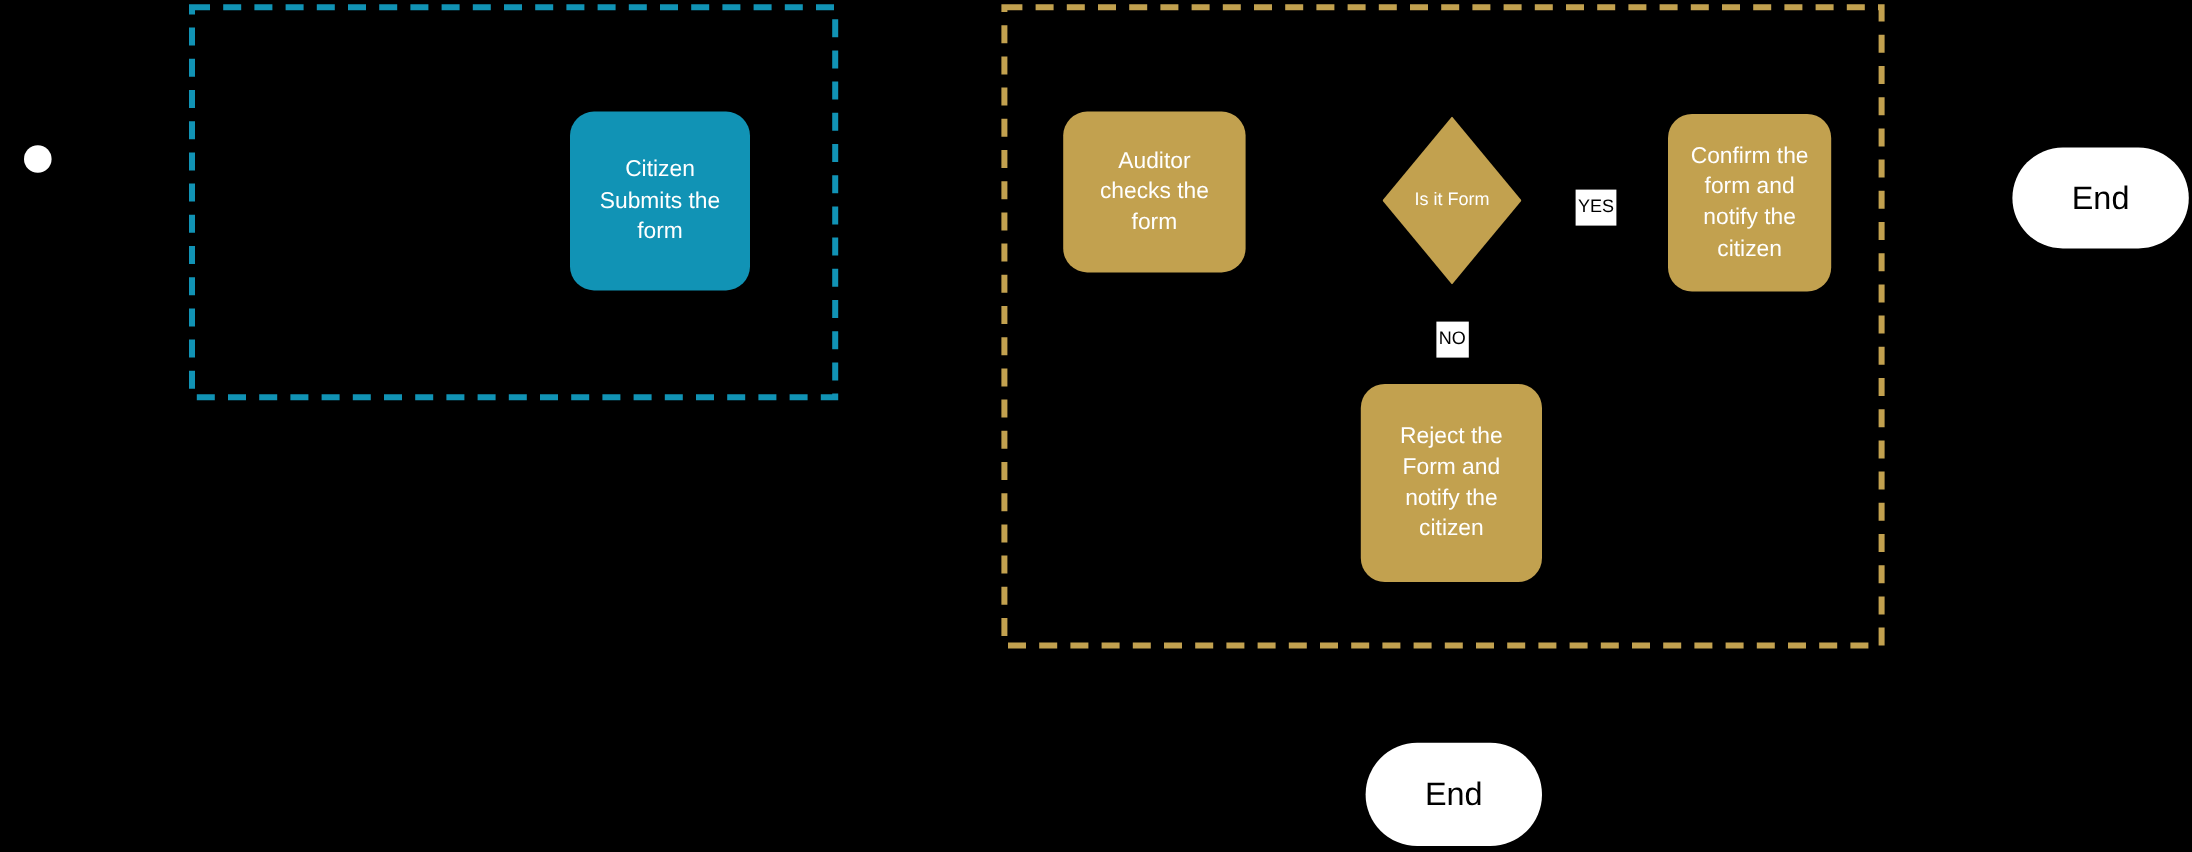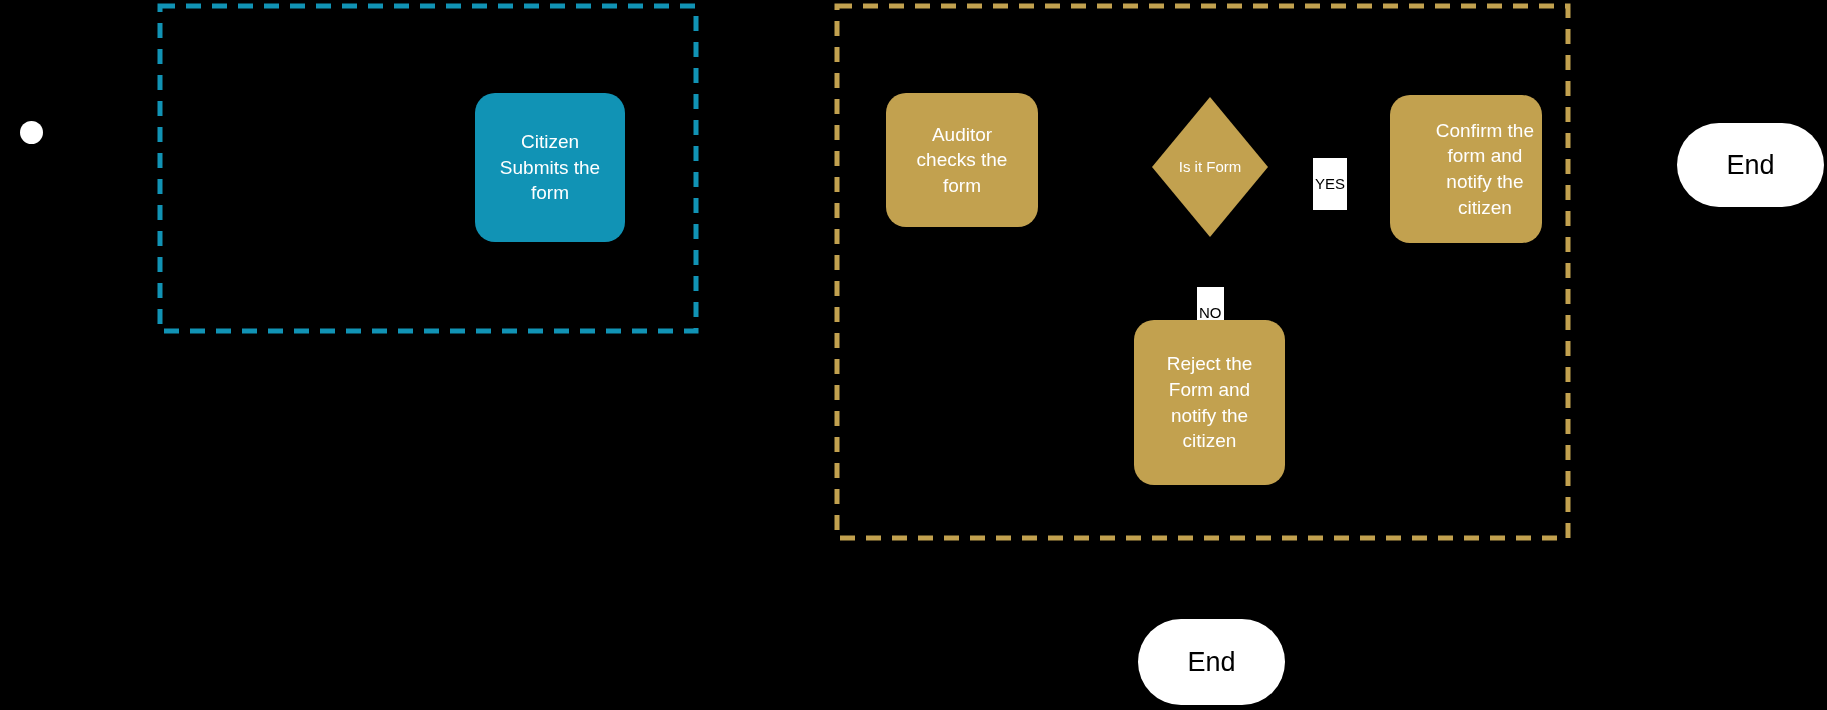--- a/index.html
+++ b/index.html
@@ -59,21 +59,21 @@
     color: var(--label_text, #000);
     border-radius: 999px;
     font-size: 27px;
   }
   .edge-label {
     position: absolute;
     background: var(--label_bg, #fff);
     color: var(--label_text, #000);
     font-size: 15px;
     line-height: 1.3;
-    padding: 16px 2px;
+    padding: 5px 2px;
     white-space: nowrap;
   }
 </style>
 </head>
 <body>
 
 <div class="canvas">
 
   <svg class="lanes-layer" width="1827" height="710" viewBox="0 0 1827 710">
     <rect class="lane teal" x="160" y="6" width="536" height="325"></rect>
@@ -94,28 +94,28 @@
 checks the
 form</span>
   </div>
 
   <div class="node diamond" style="left:1152px; top:97px; width:116px; height:140px;">
     <span>Is it Form</span>
   </div>
 
   <div class="edge-label" style="left:1313px; top:158px;">YES</div>
 
-  <div class="node task gold" style="left:1390px; top:95px; width:152px; height:148px;justify-content:flex-end;">
+  <div class="node task gold" style="left:1390px; top:95px; width:136px; height:148px;">
     <span>Confirm the
 form and
 notify the
 citizen</span>
   </div>
 
-  <div class="edge-label" style="left:1197px; top:268px;margin-top:19px;">NO</div>
+  <div class="edge-label" style="left:1197px; top:268px;">NO</div>
 
   <div class="node task gold" style="left:1134px; top:320px; width:151px; height:165px;">
     <span>Reject the
 Form and
 notify the
 citizen</span>
   </div>
 
   <div class="node endnode" style="left:1677px; top:123px; width:147px; height:84px;">
     <span>End</span>

